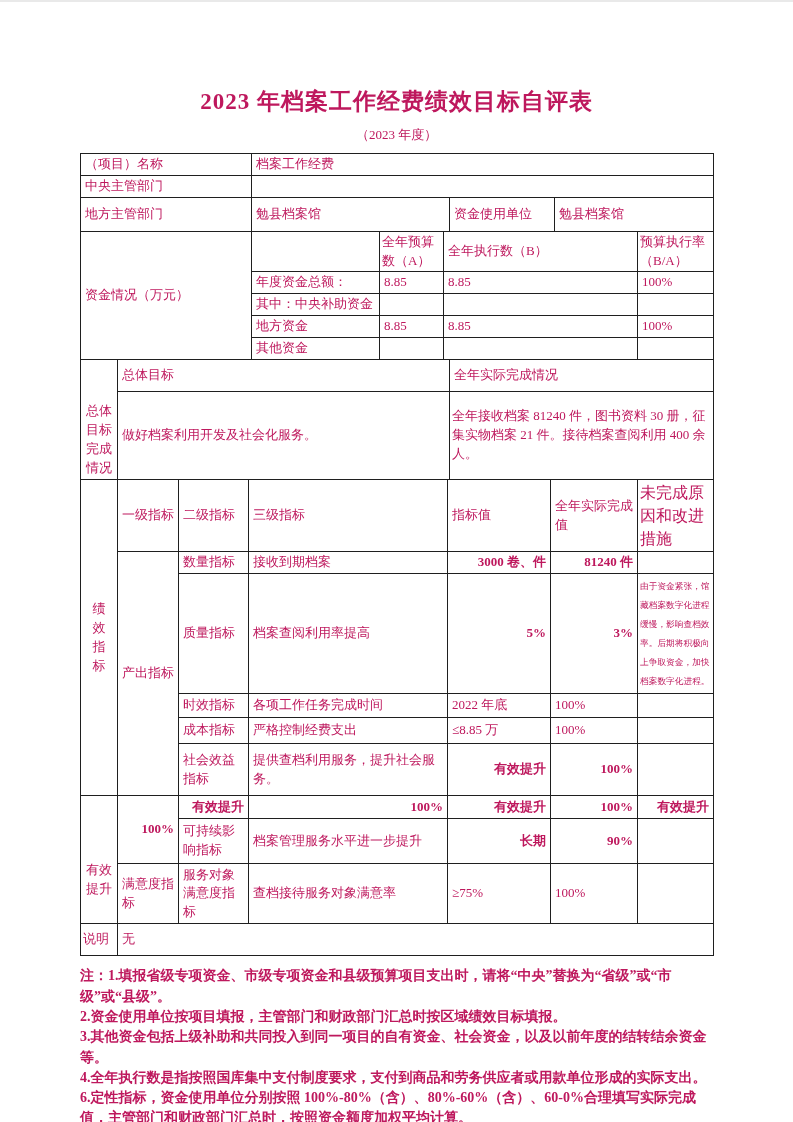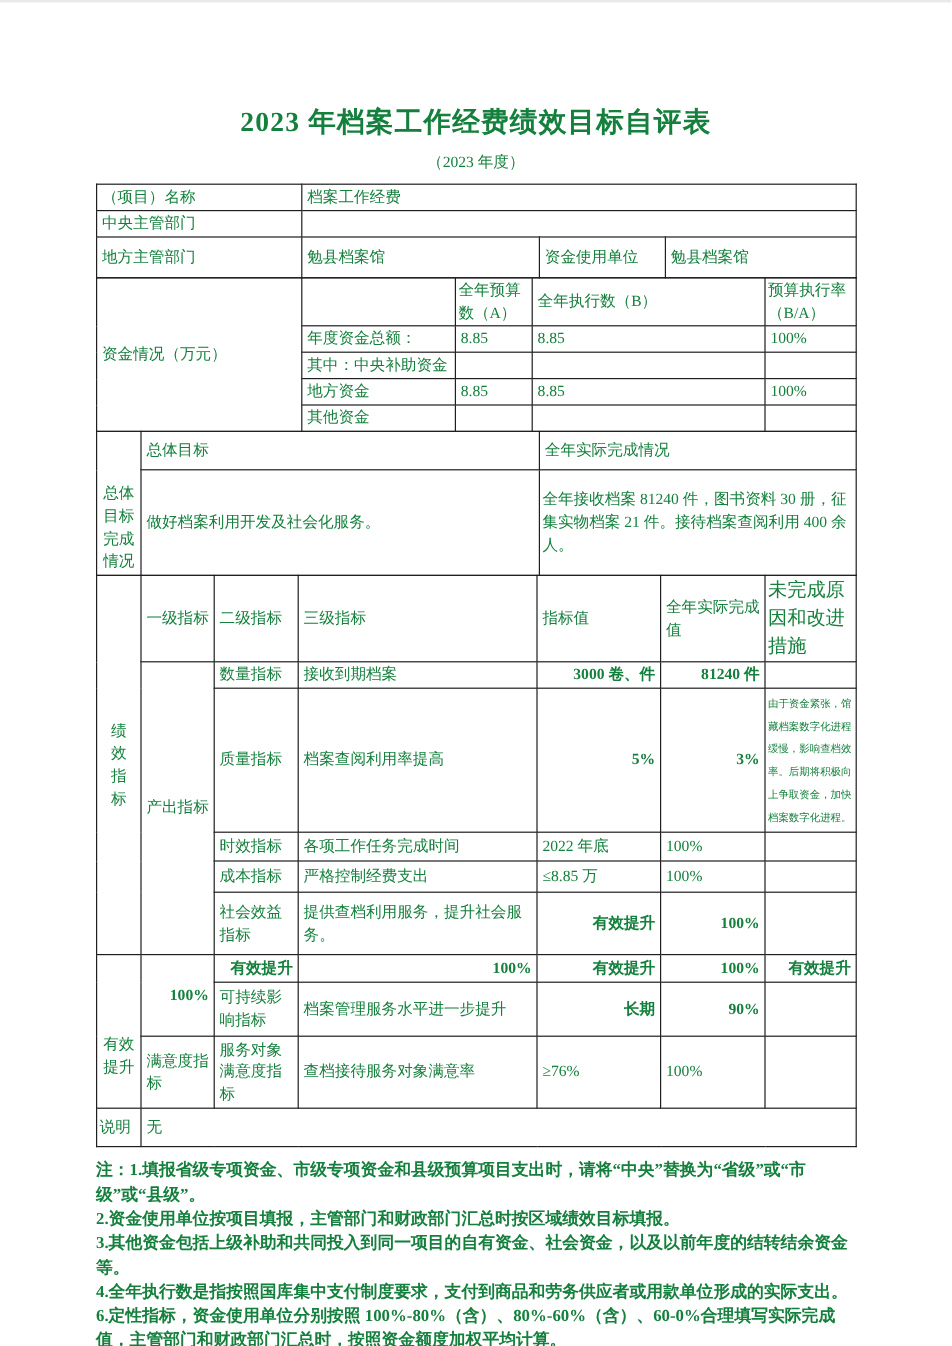--- a/index.html
+++ b/index.html
@@ -1,19 +1,19 @@
 <!DOCTYPE html>
 <html><head>
 <meta charset="utf-8">
 <style>
   html,body { margin:0; padding:0; background:#fff; }
   .page {
     position:relative; width:793px; height:1122px; background:#ffffff;
     box-sizing:border-box; padding:84px 80px 0 80px; overflow:hidden;
-    font-family:"Liberation Serif","DejaVu Serif",serif; color:#15803d;
+    font-family:"Liberation Serif","DejaVu Serif",serif; color:#be185d;
     border-top:2px solid #e9e9e9;
   }
   .doc-title { font-size:23px; font-weight:bold; text-align:center; margin:0 0 9px 0; letter-spacing:1px; }
   .doc-subtitle { font-size:13px; text-align:center; margin:0 0 9px 0; }
   table { border-collapse:collapse; table-layout:fixed; width:633px; }
   .t2,.t3,.t4 { margin-top:-1px; }
   td { border:1px solid #1f1f1f; font-size:13px; line-height:1.45; padding:1px 4px; vertical-align:middle; word-break:break-all; overflow:hidden; }
   .c { text-align:right;font-weight:bold; }
   .vcell { text-align:center; padding:1px 2px; }
   .vtext1 { display:inline-block; width:1.05em; line-height:19px; text-align:center; }
@@ -188,21 +188,21 @@
       <td>可持续影响指标</td>
       <td>档案管理服务水平进一步提升</td>
       <td class="c">长期</td>
       <td class="c">90%</td>
       <td></td>
     </tr>
     <tr style="height:60px">
       <td>满意度指标</td>
       <td>服务对象满意度指标</td>
       <td>查档接待服务对象满意率</td>
-      <td>≥76%</td>
+      <td>≥75%</td>
       <td>100%</td>
       <td></td>
     </tr>
     <tr style="height:32px">
       <td class="snug">说明</td>
       <td colspan="6">无</td>
     </tr>
   </tbody>
     </table>
 

